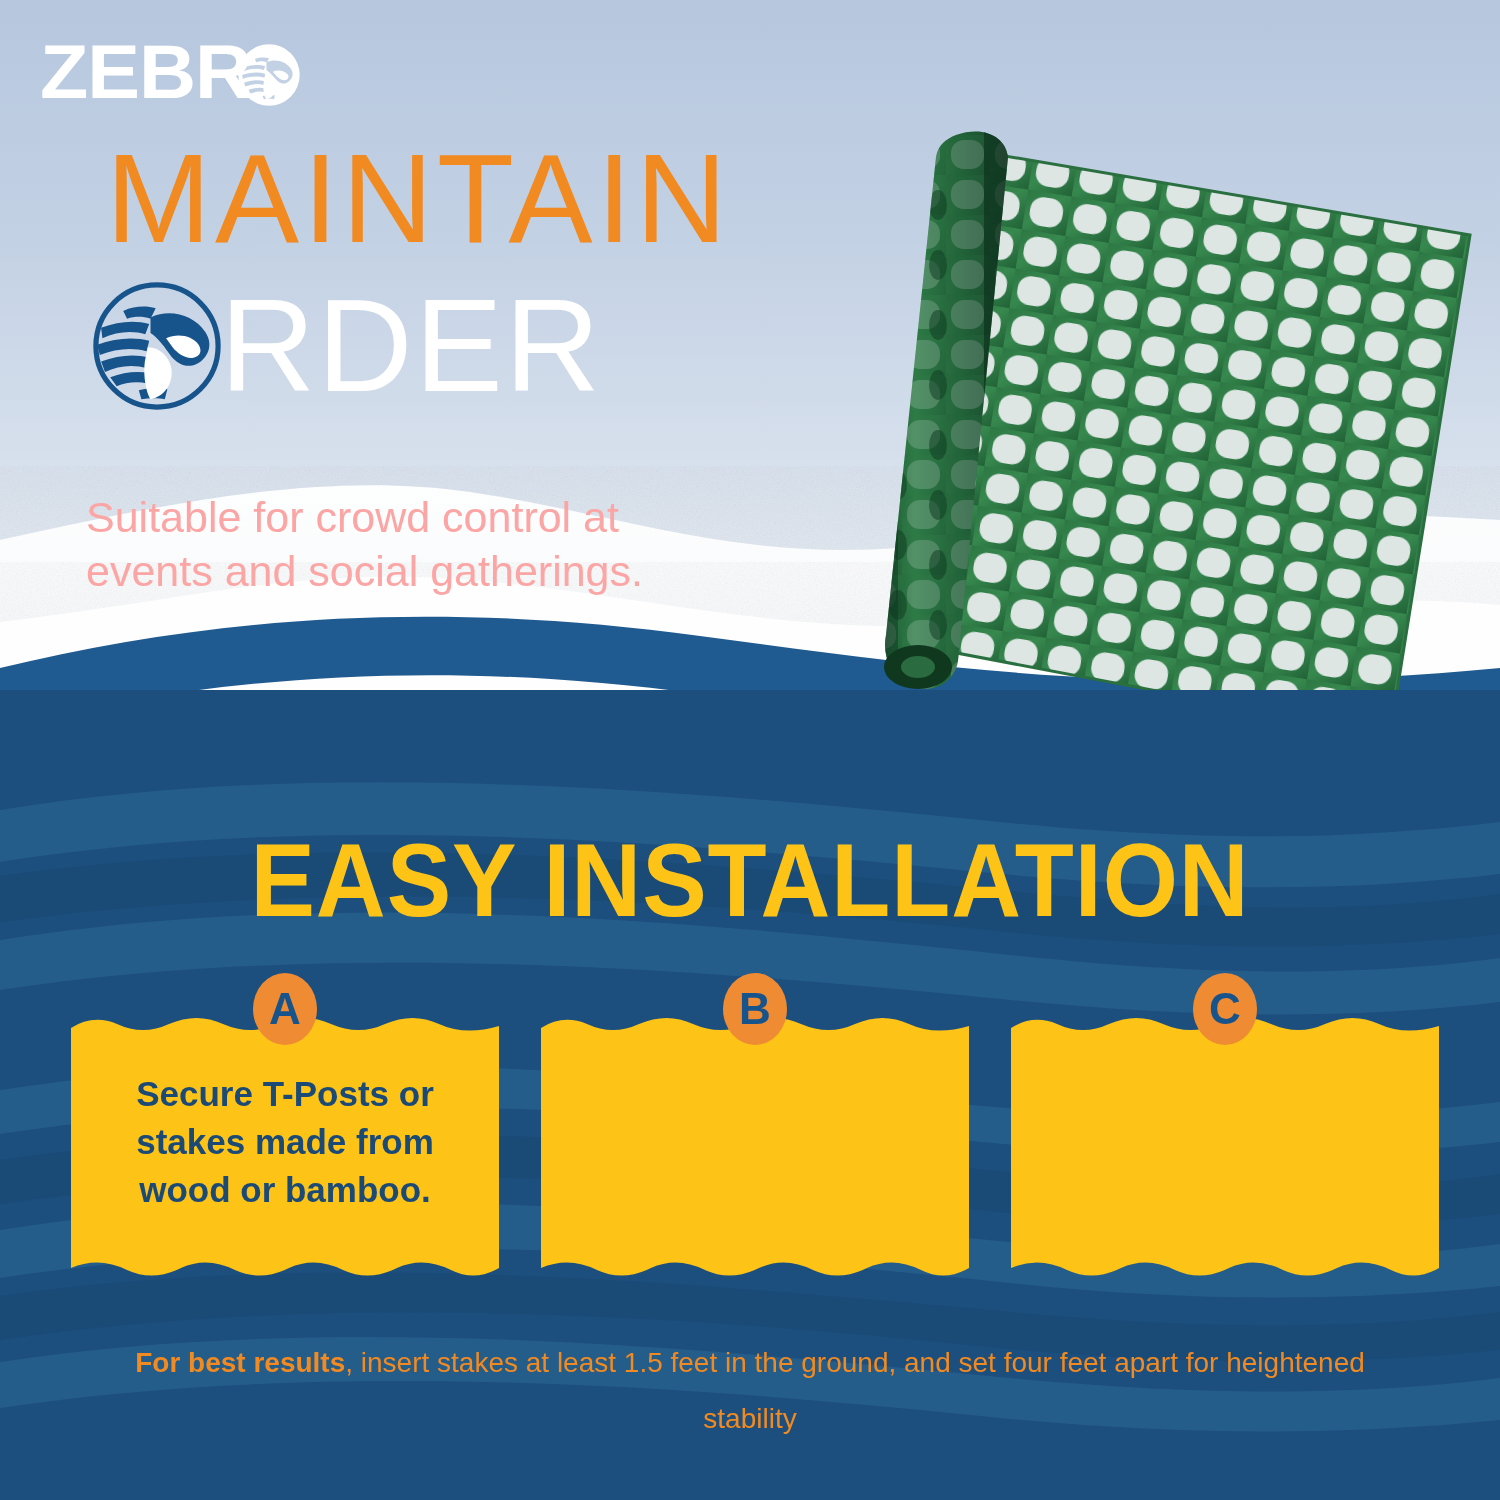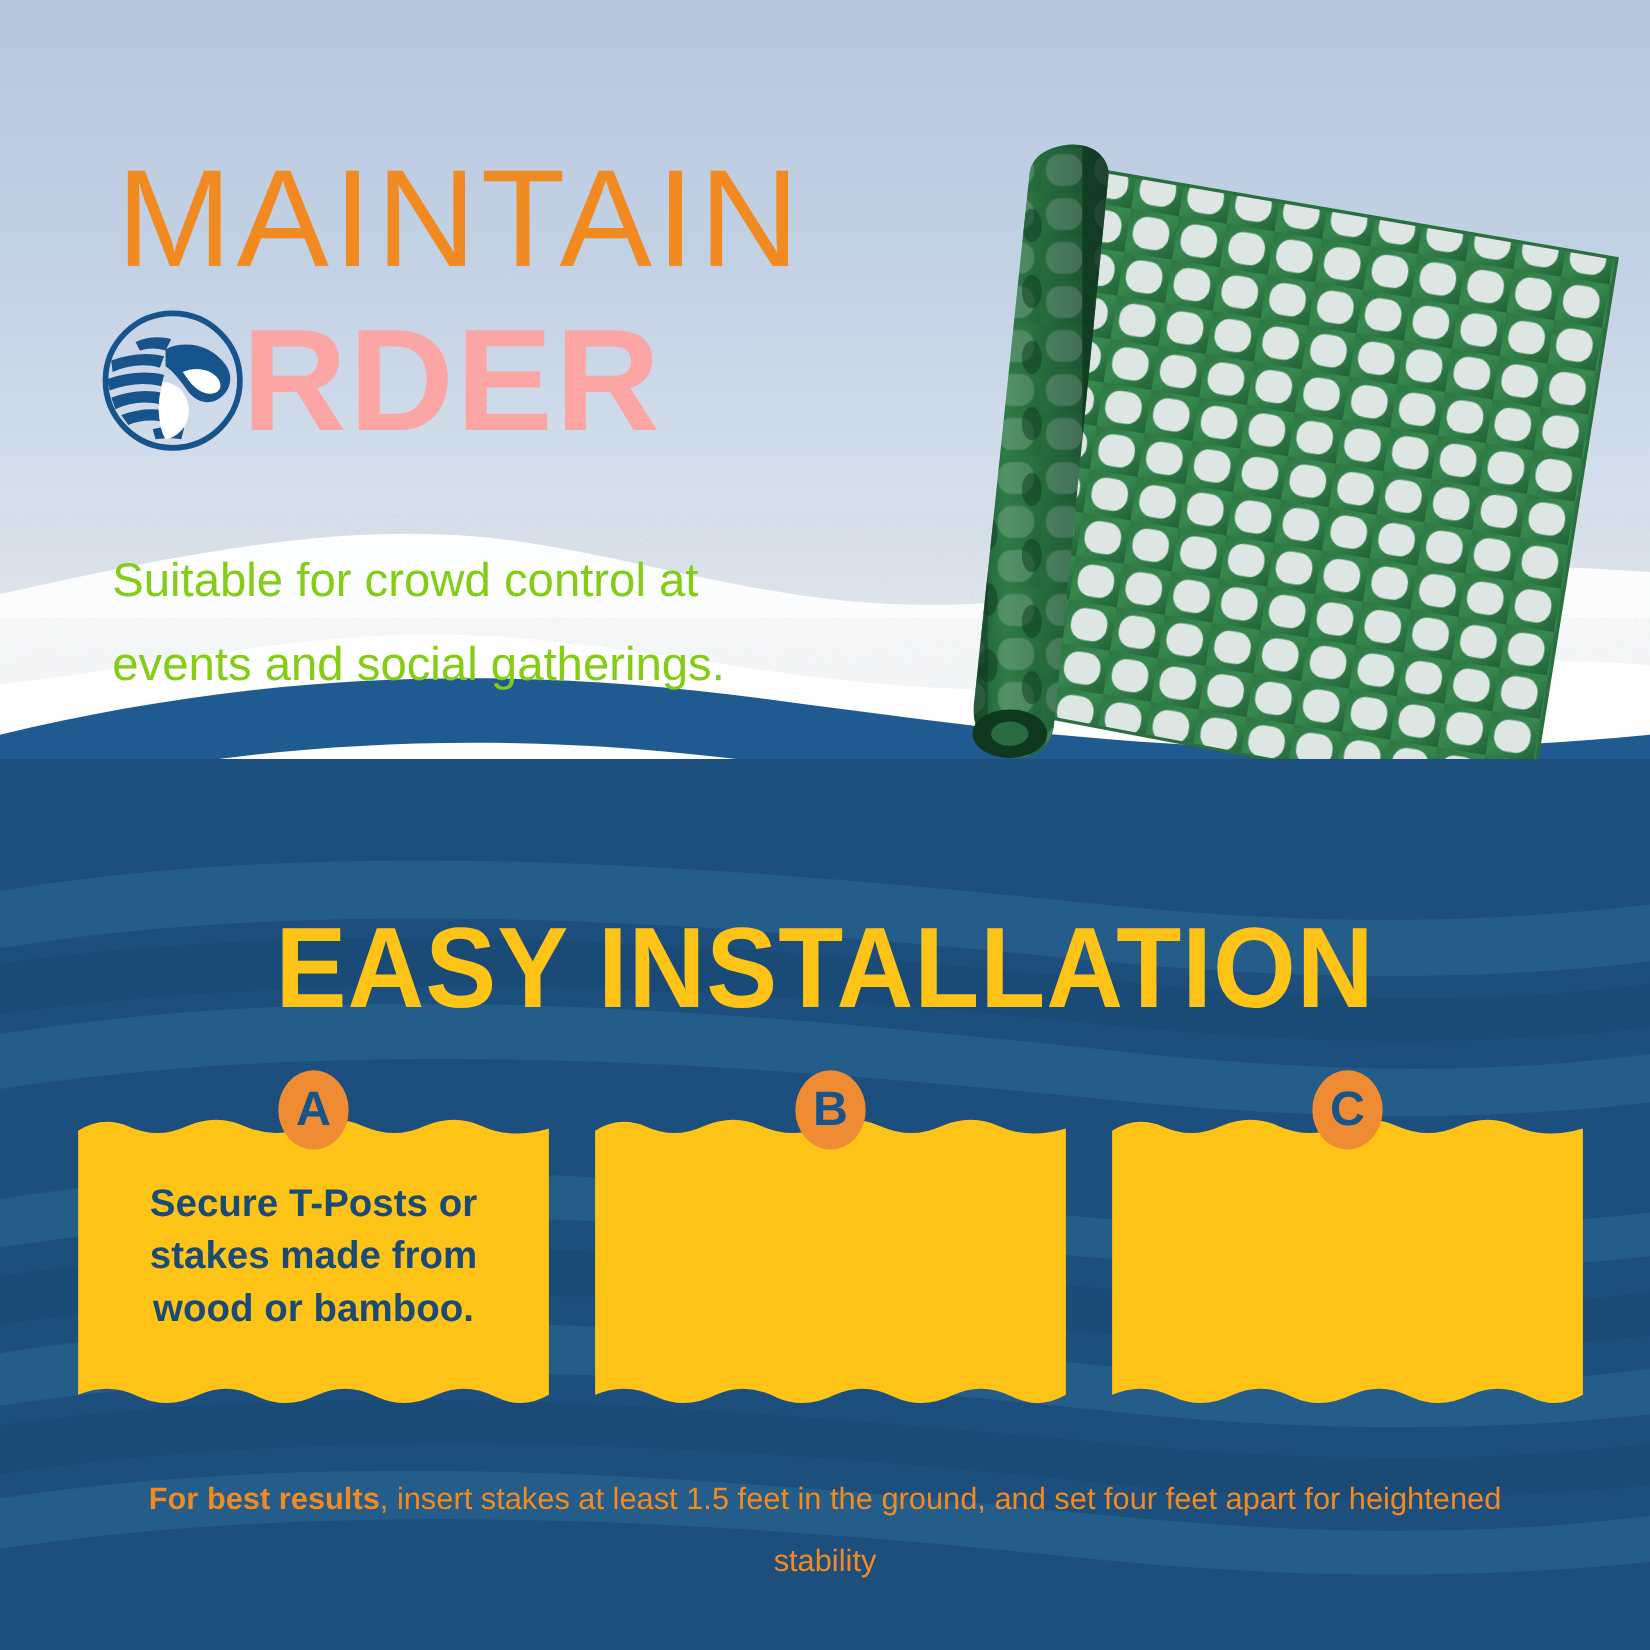--- a/index.html
+++ b/index.html
@@ -32,28 +32,28 @@
   .headline-wrap{position:absolute;left:78px;top:140px;}
   .maintain{
     font-size:126px;line-height:118px;color:#F18A21;font-weight:400;
     letter-spacing:4px;white-space:nowrap;
     font-family:Liberation Sans, sans-serif;
     margin-left:28px;
   }
   .order-row{display:flex;align-items:center;margin-top:22px;margin-left:14px;}
   .order-mark{width:130px;height:130px;flex:0 0 auto;margin-right:2px;}
   .order-word{
-    font-size:132px;line-height:132px;color:#fca5a5;font-weight:bold;
+    font-size:132px;line-height:132px;color:#ffffff;font-weight:normal;
     letter-spacing:2px;white-space:nowrap;margin-left:-4px;
     font-family:"Liberation Sans",sans-serif;
   }
 
   .subhead{
-    position:absolute;left:102px;top:490px;width:660px;
-    font-size:43px;line-height:76px;color:#84cc16;font-weight:400;
+    position:absolute;left:86px;top:490px;width:660px;
+    font-size:43px;line-height:54px;color:#fca5a5;font-weight:400;
     font-family:"Liberation Sans",sans-serif;
   }
 
   
   .product{position:absolute;left:770px;top:95px;width:730px;height:700px;}
 
   
   .bottom{position:absolute;left:0;top:690px;width:1500px;height:810px;overflow:hidden;}
   .bottom-bg{position:absolute;inset:0;background:#1c4e7e;}
   .bottom-waves{position:absolute;left:0;top:0;}
@@ -136,20 +136,39 @@
       <path d="M0,760 C230,702 470,690 760,726 C1010,757 1230,776 1500,742
                L1500,860 L0,860 Z" fill="#1f5a90"></path>
 
       <path d="M0,806 C240,762 470,760 760,790 C1020,817 1250,826 1500,794
                L1500,860 L0,860 Z" fill="#1c4e7e" opacity="0.85"></path>
 
       <path d="M0,742 C150,726 300,716 430,722 C520,726 580,734 640,744
                C540,742 420,740 300,748 C190,756 90,766 0,778 Z" fill="#ffffff" opacity="0.95"></path>
     </svg>
 
+    <div class="logo">
+      <div class="logo-word">ZEBR</div>
+      <svg class="logo-mark" viewBox="0 0 100 100">
+        <circle cx="50" cy="50" r="48" fill="#ffffff"></circle>
+        <g fill="#c3d1e4">
+          <path d="M10 38 C22 34 34 33 44 36 L42 42 C32 39 21 40 11 44 Z"></path>
+          <path d="M8 50 C20 46 33 45 44 48 L43 54 C32 51 20 52 9 56 Z"></path>
+          <path d="M11 62 C22 58 34 57 44 60 L43 66 C33 63 22 64 13 68 Z"></path>
+          <path d="M18 73 C27 70 36 69 45 71 L44 77 C36 75 28 76 21 79 Z"></path>
+          <path d="M28 25 C36 22 44 22 50 24 L47 30 C41 28 35 28 30 30 Z"></path>
+          <path d="M40 83 C47 81 54 81 59 82 L58 88 C53 87 47 87 42 88 Z"></path>
+        </g>
+
+        <path d="M46 30 C60 24 76 28 84 40 C90 49 86 58 78 62
+                 C72 65 66 63 62 58 C57 52 52 46 46 42 Z" fill="#c3d1e4"></path>
+        <path d="M56 45 C64 41 74 43 79 49 C82 53 80 57 76 58 C71 59 66 56 62 52 Z" fill="#ffffff"></path>
+        <path d="M44 52 C52 52 58 58 60 66 C62 76 56 86 46 88 C42 83 40 70 42 60 Z" fill="#ffffff"></path>
+      </svg>
+    </div>
 
     <div class="headline-wrap">
       <div class="maintain">MAINTAIN</div>
       <div class="order-row">
         <svg class="order-mark" viewBox="0 0 100 100">
           <circle cx="50" cy="50" r="47" fill="none" stroke="#17548C" stroke-width="4"></circle>
           <g fill="#17548C">
             <path d="M7 36 C20 31 33 30 44 33 L41 41 C31 38 19 39 8 44 Z"></path>
             <path d="M4 49 C18 44 32 43 44 46 L42 54 C31 51 18 52 6 57 Z"></path>
             <path d="M7 62 C20 57 33 56 44 59 L42 67 C32 64 20 65 10 70 Z"></path>

